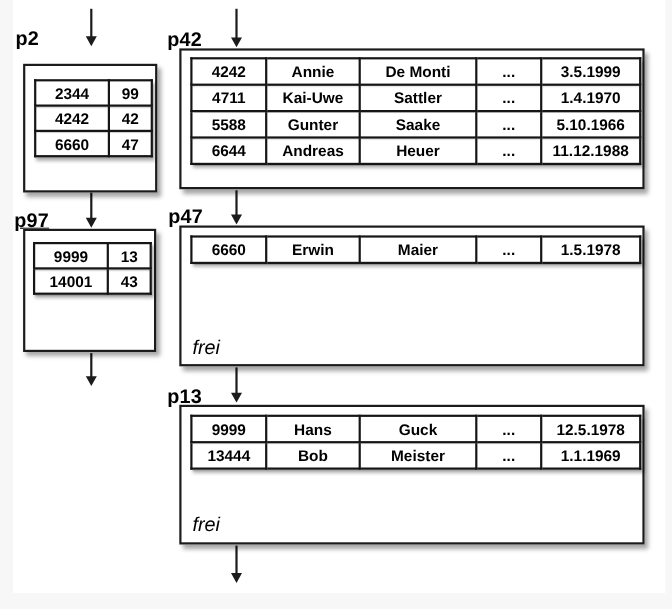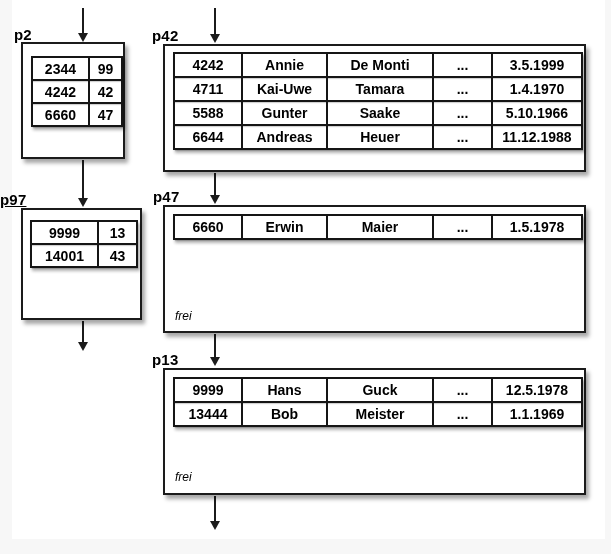--- a/index.html
+++ b/index.html
@@ -14,21 +14,21 @@
   #margin-right{left:605px; top:0; width:6px; height:554px;}
   #margin-bottom{left:0; top:539px; width:611px; height:15px;}
 
   .page-box{
     position:absolute; background:#ffffff;
     border:2px solid #1b1b1b;
     box-shadow:3px 4px 4px rgba(0,0,0,0.35);
     box-sizing:border-box;
   }
   .page-label{
-    position:absolute; font-size:15px; font-weight:600; color:#000;
+    position:absolute; font-size:18px; font-weight:600; color:#000;
     line-height:14px; letter-spacing:0.2px;
   }
   table.rec{
     position:absolute; border-collapse:collapse;
     background:#fff; table-layout:fixed;
     box-shadow:2px 3px 3px rgba(0,0,0,0.30);
   }
   table.rec td{
     border:2px solid #151515; text-align:center; vertical-align:middle;
     font-size:14px; font-weight:600; color:#000; padding:0 2px;
@@ -39,21 +39,21 @@
   table.idx td:nth-child(1){width:61px;}
   table.idx td:nth-child(2){width:33px;margin-top:20px;}
   table.dat td{height:22px;}
   table.dat td:nth-child(1){width:62px;}
   table.dat td:nth-child(2){width:79px;}
   table.dat td:nth-child(3){width:100px;}
   table.dat td:nth-child(4){width:53px;}
   table.dat td:nth-child(5){width:84px;}
 
   .free-label{
-    position:absolute; font-style:italic; font-size:12px; font-weight:400;
+    position:absolute; font-style:italic; font-size:18px; font-weight:400;
     color:#000; line-height:14px;
   }
   .arrow{position:absolute; width:11px;}
   .arrow .shaft{
     position:absolute; left:50%; transform:translateX(-50%);
     top:0; width:2px; height:calc(100% - 8px); background:#1b1b1b;
   }
   .arrow .head{
     position:absolute; left:50%; transform:translateX(-50%); bottom:0;
     width:0; height:0;
@@ -93,40 +93,40 @@
   <div class="arrow" style="left:209px; top:334px; height:32px;">
     <div class="shaft"></div>
     <div class="head"></div>
   </div>
   <div class="arrow" style="left:209px; top:496px; height:34px;">
     <div class="shaft"></div>
     <div class="head"></div>
   </div>
 
   <div class="page-label" style="left:14px; top:28px;">p2</div>
-  <div class="page-box" style="left:21px; top:42px; width:104px; height:117px;">
+  <div class="page-box" style="left:21px; top:58px; width:122px; height:117px;">
     <table class="rec idx" style="left:8px; top:12px;">
       <tbody>
           <tr>
             <td>2344</td>
             <td>99</td>
           </tr>
           <tr>
             <td>4242</td>
             <td>42</td>
           </tr>
           <tr>
             <td>6660</td>
             <td>47</td>
           </tr>
         </tbody>
     </table>
   </div>
 
-  <div class="page-label" style="left:0; top:193px;text-decoration:underline;">p97</div>
+  <div class="page-label" style="left:13px; top:193px;text-decoration:underline;">p97</div>
   <div class="page-box" style="left:21px; top:208px; width:121px; height:112px;">
     <table class="rec idx" style="left:7px; top:10px;">
       <tbody>
           <tr>
             <td>9999</td>
             <td>13</td>
           </tr>
           <tr>
             <td>14001</td>
             <td>43</td>
@@ -142,21 +142,21 @@
           <tr>
             <td>4242</td>
             <td>Annie</td>
             <td>De Monti</td>
             <td>...</td>
             <td>3.5.1999</td>
           </tr>
           <tr>
             <td>4711</td>
             <td>Kai-Uwe</td>
-            <td>Tamara</td>
+            <td>Sattler</td>
             <td>...</td>
             <td>1.4.1970</td>
           </tr>
           <tr>
             <td>5588</td>
             <td>Gunter</td>
             <td>Saake</td>
             <td>...</td>
             <td>5.10.1966</td>
           </tr>

